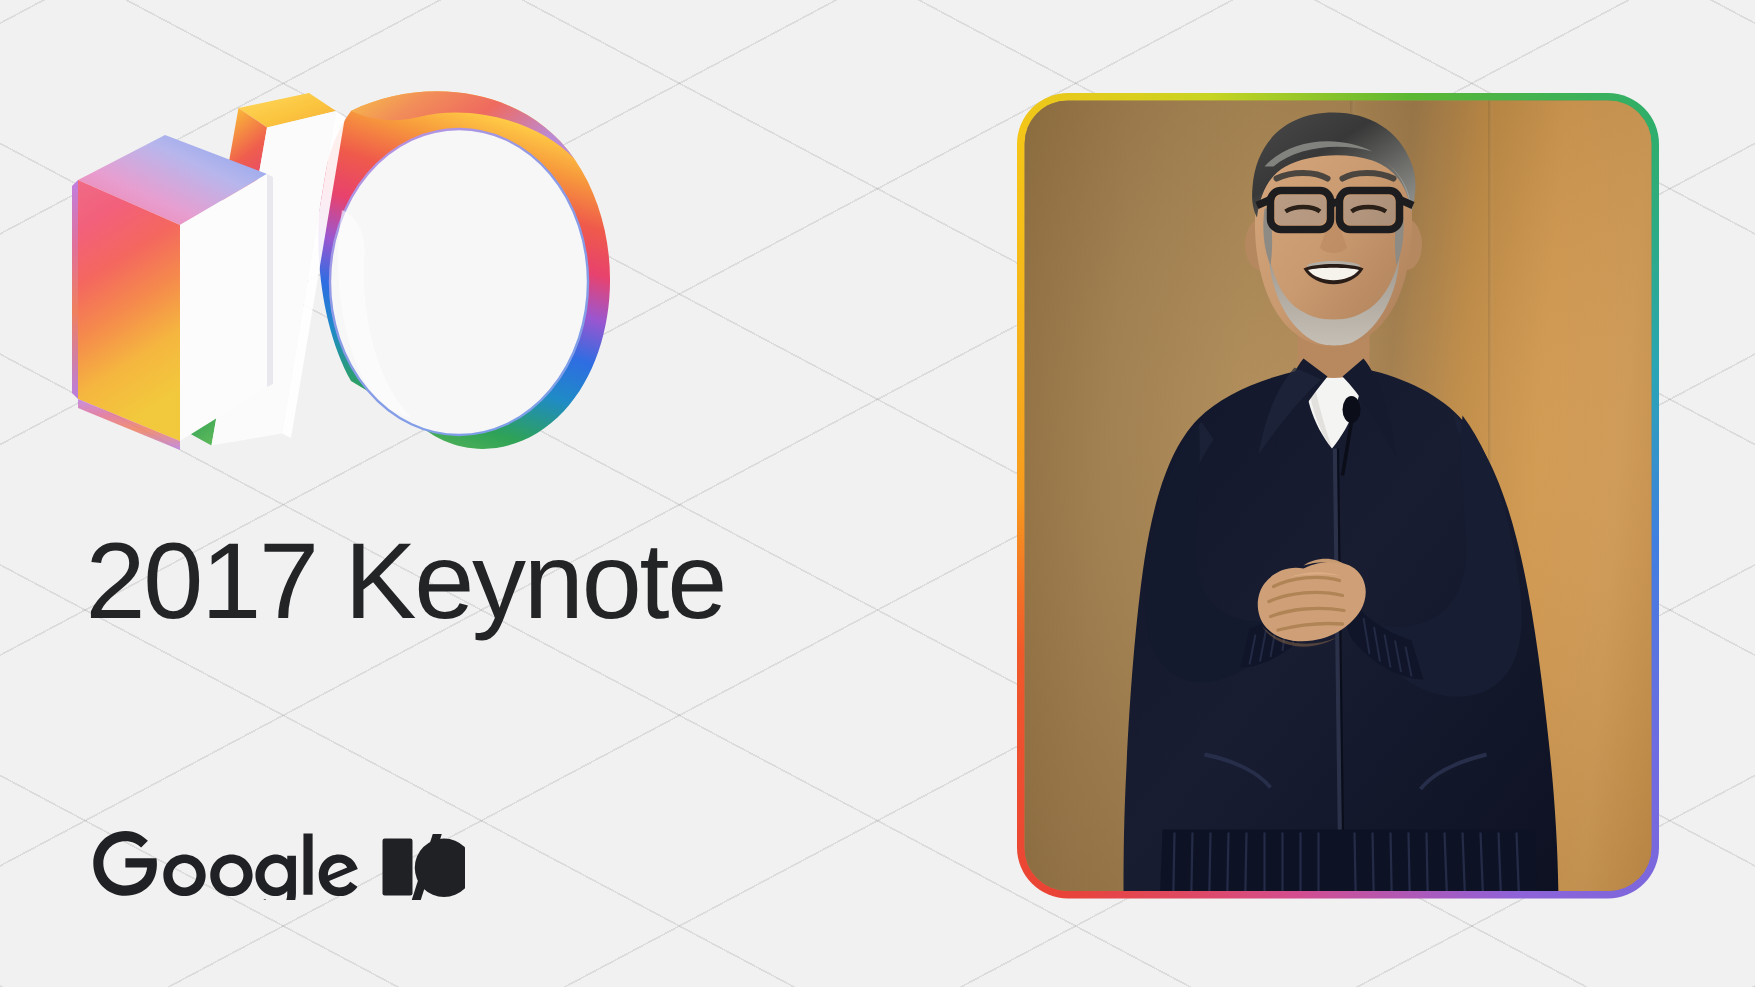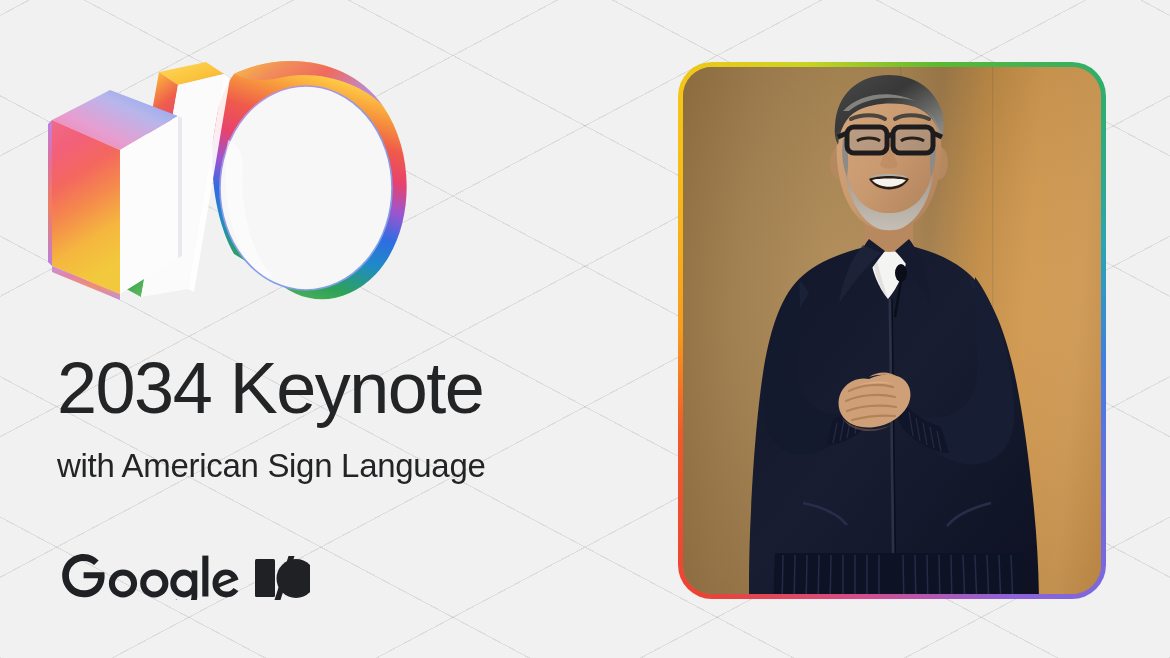--- a/index.html
+++ b/index.html
@@ -283,23 +283,22 @@
 
           <path d="M10 80 L 14 76 L 14 222 L 10 218 Z" fill="url(#boxEdge)"></path>
 
           <path d="M14 222 L 82 250 L 82 256 L 14 228 Z" fill="url(#boxEdge)" opacity="0.85"></path>
 
           <path d="M140 72 L 144 74 L 144 212 L 140 214 Z" fill="#e8e8ee"></path>
         </g>
       </svg>
     </div>
 
-    <h1 id="headline">2034 Keynote</h1>
-
-    <h2 id="subhead">with American Sign Language</h2>
+    <h1 id="headline">2017 Keynote</h1>
+
 
     <div id="lockup">
       <svg width="253" height="52" viewBox="0 0 253 52" xmlns="http://www.w3.org/2000/svg">
         <g fill="#202124">
 
           <path d="M26.6 6.0 C 14.6 6.0 5.2 15.6 5.2 27.6 C 5.2 39.6 14.6 49.2 26.6 49.2
                    C 33.1 49.2 38.2 47.0 42.2 42.9 C 46.3 38.7 47.6 32.9 47.6 28.1
                    C 47.6 26.6 47.5 25.3 47.3 24.2 L 26.6 24.2 L 26.6 30.3 L 41.1 30.3
                    C 40.7 33.7 39.5 36.2 37.8 37.9 C 35.7 40.0 32.4 42.3 26.6 42.3
                    C 18.0 42.3 11.9 35.5 11.9 27.6 C 11.9 19.7 18.0 12.9 26.6 12.9

